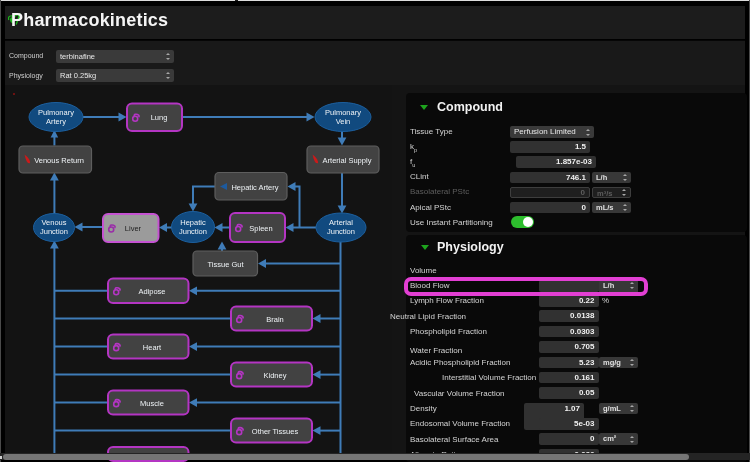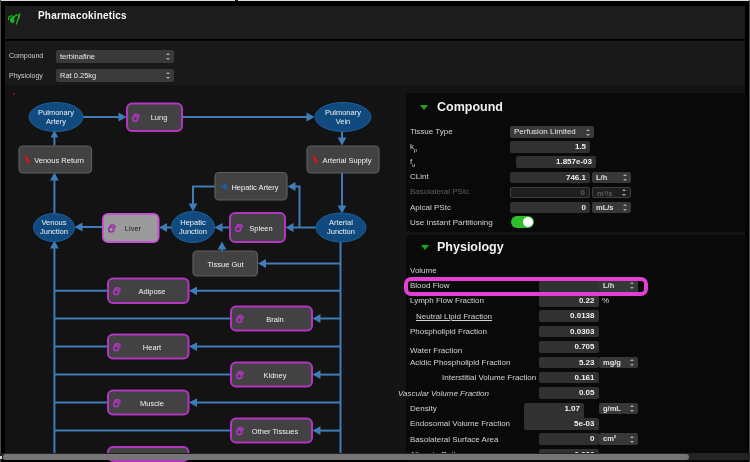--- a/index.html
+++ b/index.html
@@ -1,20 +1,20 @@
 <!DOCTYPE html>
 <html><head>
 <meta charset="utf-8">
 <style>
   html,body{margin:0;padding:0;background:#000;}
   body{width:750px;height:462px;position:relative;overflow:hidden;
        font-family:"Liberation Sans",sans-serif;}
   .abs{position:absolute;}
   #hdr{left:5px;top:6px;width:740px;height:33px;background:#1c1c1c;}
-  #title{left:38px;top:10px;font-size:10px;font-weight:bold;color:#f5f5f5;letter-spacing:0.2px;}
+  #title{left:11px;top:10px;font-size:18px;font-weight:bold;color:#f5f5f5;letter-spacing:0.2px;}
   #ctrl{left:5px;top:40px;width:740px;height:45px;background:#191919;border-top:1px solid #060606;}
   #main{left:5px;top:85px;width:740px;height:368px;background:#141414;}
   #canvas{left:5px;top:85px;width:387px;height:368px;background:#131313;}
   .clabel{font-size:7px;color:#cfcfcf;}
   .dd{background:#3a3a3a;border-radius:2px;color:#e8e8e8;font-size:8px;line-height:13px;padding-left:4px;}
   .spin{position:absolute;right:4px;top:50%;margin-top:-3.5px;width:4px;height:7px;}
   .spin:before,.spin:after{content:"";position:absolute;left:0;border-left:2px solid transparent;border-right:2px solid transparent;}
   .spin:before{top:0;border-bottom:2.5px solid #a8a8a8;}
   .spin:after{bottom:0;border-top:2.5px solid #a8a8a8;}
   .sect{background:#090909;border-radius:4px;}
@@ -233,37 +233,37 @@
 <div class="abs ubox" style="left:599px;top:278px;width:38.5px;height:17px;line-height:11.5px;">mL<span class="spin"></span></div>
 
 <div class="abs row-label" style="left:410px;top:280.9px;">Blood Flow</div>
 <div class="abs ibox" style="left:566px;top:279.6px;width:60px;height:11.5px;line-height:11.5px;">0.708</div>
 <div class="abs ubox" style="left:599px;top:279.6px;width:38.5px;height:11.5px;line-height:11.5px;">L/h<span class="spin"></span></div>
 
 <div class="abs row-label" style="left:410px;top:296.3px;">Lymph Flow Fraction</div>
 <div class="abs ibox" style="left:538.5px;top:295px;width:60px;height:11.5px;line-height:11.5px;">0.22</div>
 <div class="abs row-label" style="left:602px;top:296.3px;">%</div>
 
-<div class="abs row-label" style="left:416px;top:311.7px;text-decoration:underline;">Neutral Lipid Fraction</div>
+<div class="abs row-label" style="left:390px;top:311.7px;">Neutral Lipid Fraction</div>
 <div class="abs ibox" style="left:538.5px;top:310.4px;width:60px;height:11.5px;line-height:11.5px;">0.0138</div>
 
 <div class="abs row-label" style="left:410px;top:327px;">Phospholipid Fraction</div>
 <div class="abs ibox" style="left:538.5px;top:325.7px;width:60px;height:11.5px;line-height:11.5px;">0.0303</div>
 
 <div class="abs row-label" style="left:410px;top:346px;text-align:right;">Water Fraction</div>
 <div class="abs ibox" style="left:538.5px;top:341.1px;width:60px;height:11.5px;line-height:11.5px;">0.705</div>
 
 <div class="abs row-label" style="left:410px;top:357.8px;">Acidic Phospholipid Fraction</div>
 <div class="abs ibox" style="left:538.5px;top:356.5px;width:60px;height:11.5px;line-height:11.5px;">5.23</div>
 <div class="abs ubox" style="left:599px;top:356.5px;width:38.5px;height:11.5px;line-height:11.5px;">mg/g<span class="spin"></span></div>
 
 <div class="abs row-label" style="left:410px;top:373.2px;padding-left:32px;">Interstitial Volume Fraction</div>
 <div class="abs ibox" style="left:538.5px;top:371.9px;width:60px;height:11.5px;line-height:11.5px;">0.161</div>
 
-<div class="abs row-label" style="left:398px;top:388.6px;font-style:italic;">Vascular Volume Fraction</div>
+<div class="abs row-label" style="left:414px;top:388.6px;">Vascular Volume Fraction</div>
 <div class="abs ibox" style="left:538.5px;top:387.3px;width:60px;height:11.5px;line-height:11.5px;">0.05</div>
 
 <div class="abs row-label" style="left:410px;top:404px;">Density</div>
 <div class="abs ibox" style="left:524px;top:402.7px;width:60px;height:27px;line-height:11.5px;">1.07</div>
 <div class="abs ubox" style="left:599px;top:402.7px;width:38.5px;height:11.5px;line-height:11.5px;">g/mL<span class="spin"></span></div>
 
 <div class="abs row-label" style="left:410px;top:419.3px;">Endosomal Volume Fraction</div>
 <div class="abs ibox" style="left:538.5px;top:418px;width:60px;height:11.5px;line-height:11.5px;">5e-03</div>
 
 <div class="abs row-label" style="left:410px;top:434.7px;">Basolateral Surface Area</div>

